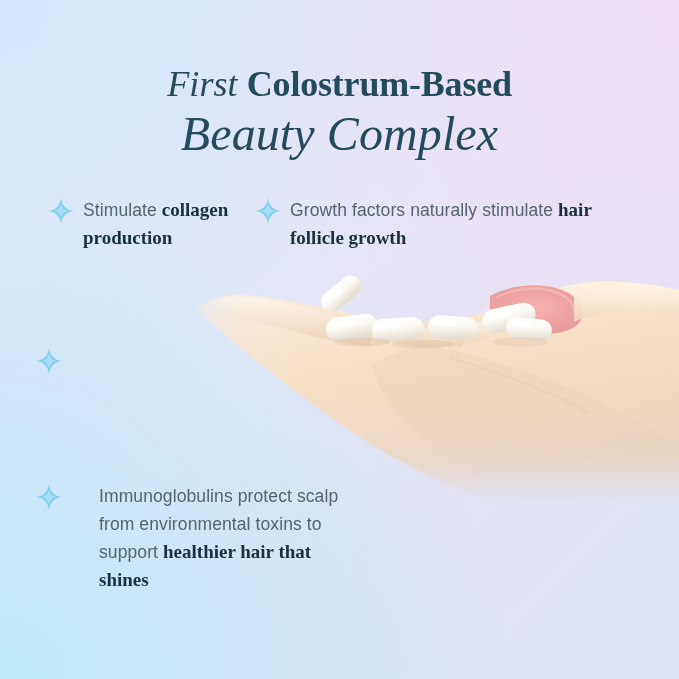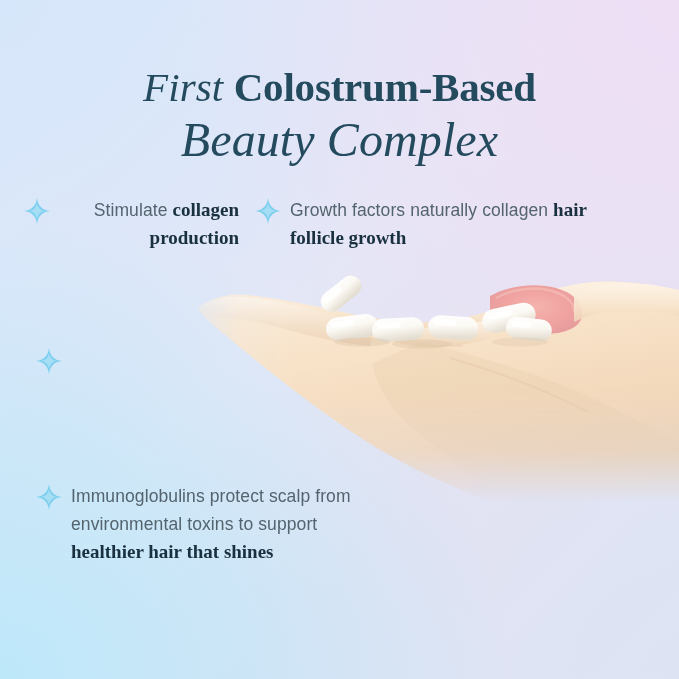--- a/index.html
+++ b/index.html
@@ -27,21 +27,21 @@
     position: absolute;
     top: 42px;
     left: 0;
     width: 679px;
     text-align: center;
     color: #244a5e;
     font-family: "Liberation Serif", serif;
     line-height: 1.18;
     z-index: 5;
   }
-  .headline .line1 { display: block; font-size: 41px; white-space: nowrap; }
+  .headline .line1 { display: block; font-size: 36px; white-space: nowrap; }
   .headline .line2 { display: block; font-size: 48px; white-space: nowrap; }
   .hl-italic { font-style: italic; font-weight: 400; letter-spacing: 0.1px; }
   .hl-bold   { font-style: normal; font-weight: 700; letter-spacing: -0.2px; }
 
   
   #hand-figure {
     position: absolute;
     left: 190px;
     top: 272px;
     width: 489px;
@@ -73,24 +73,24 @@
     letter-spacing: 0.1px;
   }
   .btext b {
     font-family: "Liberation Serif", serif;
     font-weight: 700;
     color: #19303f;
     font-size: 19px;
     letter-spacing: 0px;
   }
 
-  #bullet-collagen       { left: 24px;  top: 196px; width: 215px; text-align: right; }
+  #bullet-collagen       { left: 48px;  top: 196px; width: 215px; }
   #bullet-hair-follicle  { left: 255px; top: 196px; width: 340px; }
   #bullet-wrinkles       { left: 36px;  top: 346px; width: 265px; }
-  #bullet-immunoglobulin { left: 36px;  top: 482px; width: 320px; }
+  #bullet-immunoglobulin { left: 36px;  top: 482px; width: 320px; gap: 28px; }
   #bullet-lactoferrin    { left: 360px; top: 470px; width: 290px; }
 </style>
 </head>
 <body>
 
 <div id="canvas">
 
   <svg id="hand-figure" viewBox="0 0 489 230">
     <defs>
       <linearGradient id="skinMain" x1="0" y1="0" x2="0.35" y2="1">
@@ -223,21 +223,21 @@
       <path d="M13 5 C13.6 9.6 16.4 12.4 21 13 C16.4 13.6 13.6 16.4 13 21 C12.4 16.4 9.6 13.6 5 13 C9.6 12.4 12.4 9.6 13 5 Z" fill="#a6dff5"></path>
     </svg>
     <div class="btext"><span>Stimulate </span><b>collagen production</b></div>
   </div>
 
   <div class="bullet" id="bullet-hair-follicle">
     <svg class="spark" viewBox="0 0 26 26">
       <path d="M13 0 C14.1 8.0 18.0 11.9 26 13 C18.0 14.1 14.1 18.0 13 26 C11.9 18.0 8.0 14.1 0 13 C8.0 11.9 11.9 8.0 13 0 Z" fill="#7fd0ee"></path>
       <path d="M13 5 C13.6 9.6 16.4 12.4 21 13 C16.4 13.6 13.6 16.4 13 21 C12.4 16.4 9.6 13.6 5 13 C9.6 12.4 12.4 9.6 13 5 Z" fill="#a6dff5"></path>
     </svg>
-    <div class="btext"><span>Growth factors naturally collagen </span><b>hair follicle growth</b></div>
+    <div class="btext"><span>Growth factors naturally stimulate </span><b>hair follicle growth</b></div>
   </div>
 
   <div class="bullet" id="bullet-wrinkles">
     <svg class="spark" viewBox="0 0 26 26">
       <path d="M13 0 C14.1 8.0 18.0 11.9 26 13 C18.0 14.1 14.1 18.0 13 26 C11.9 18.0 8.0 14.1 0 13 C8.0 11.9 11.9 8.0 13 0 Z" fill="#7fd0ee"></path>
       <path d="M13 5 C13.6 9.6 16.4 12.4 21 13 C16.4 13.6 13.6 16.4 13 21 C12.4 16.4 9.6 13.6 5 13 C9.6 12.4 12.4 9.6 13 5 Z" fill="#a6dff5"></path>
     </svg>
   </div>
 
   <div class="bullet" id="bullet-immunoglobulin">

